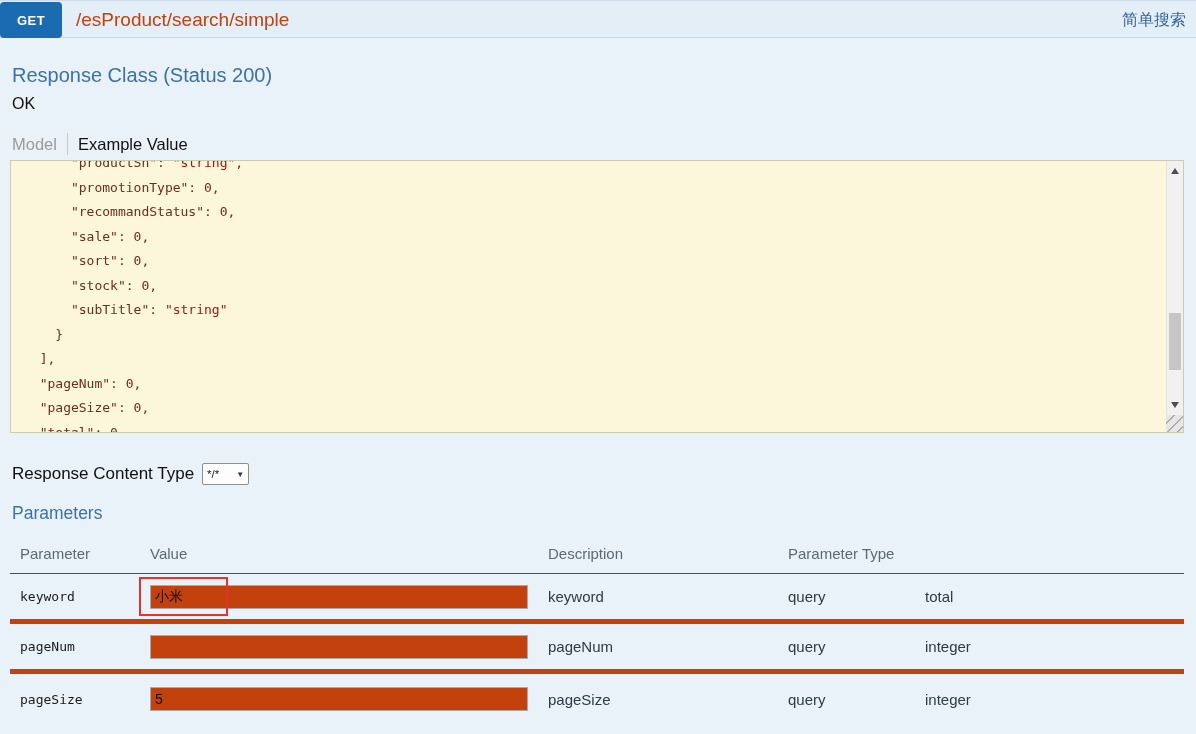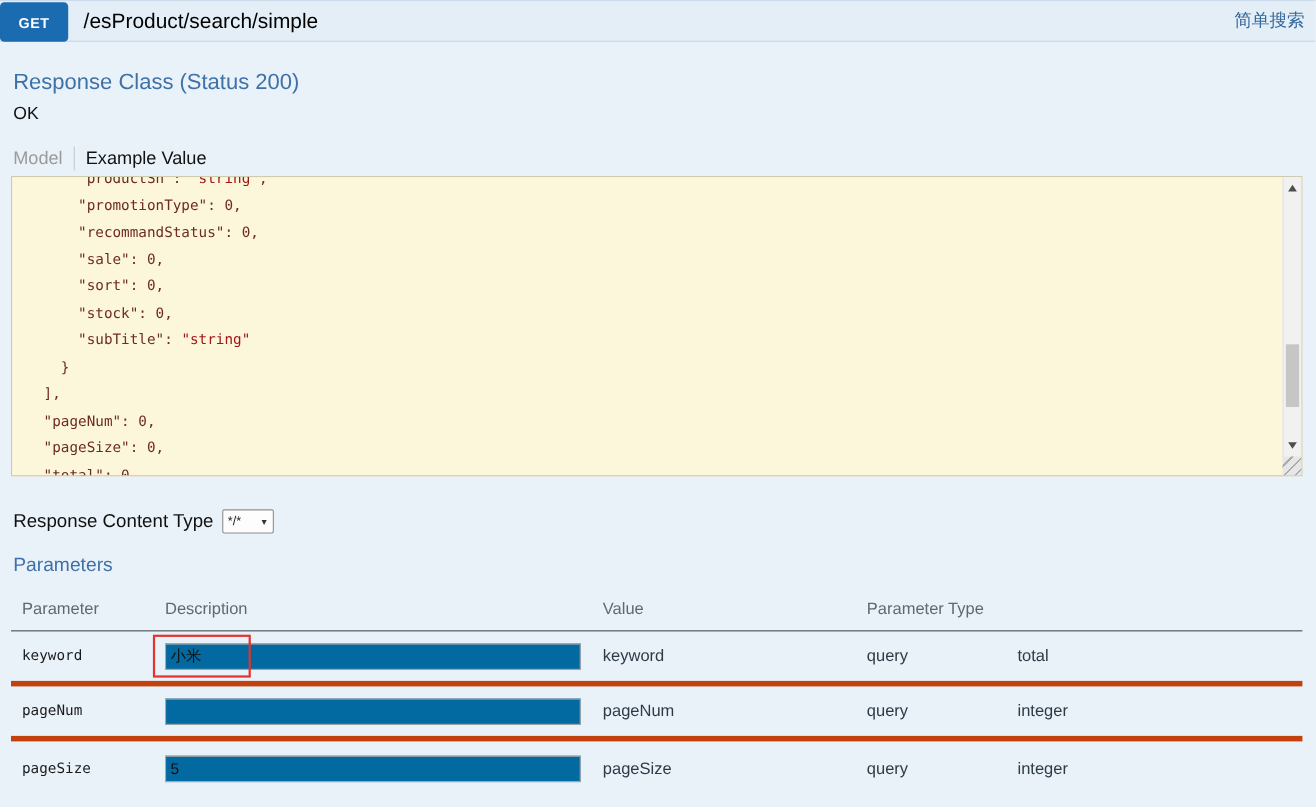--- a/index.html
+++ b/index.html
@@ -22,21 +22,21 @@
   }
   .get-badge {
     position:absolute; left:0; top:1px; width:62px; height:36px;
     background:#1b6bb1; border-radius:4px;
     color:#fff; font-size:13px; font-weight:bold; letter-spacing:.5px;
     display:flex; align-items:center; justify-content:center;
     cursor:pointer;
   }
   .endpoint-path {
     position:absolute; left:76px; top:0; height:37px; line-height:37px;
-    font-size:19px; color:#000000;
+    font-size:19px; color:#c2410c;
   }
   .endpoint-summary {
     position:absolute; right:10px; top:0; height:37px; line-height:37px;
     font-size:16px; color:#35679d;
   }
 
   
   .rc-title { position:absolute; left:12px; top:64px; font-size:20px; font-weight:400; color:#3d71a8; }
   .rc-status { position:absolute; left:12px; top:95px; font-size:16px; color:#101010; }
   .tabs { position:absolute; left:12px; top:133px; display:flex; align-items:center; font-size:16.5px; }
@@ -96,21 +96,21 @@
   .p-row {
     display:grid; grid-template-columns:130px 398px 240px 137px 1fr;
     padding-left:10px; height:50px; align-items:center;
     font-size:15px; color:#2d3b46;
     border-bottom:5px solid #c2410c;
   }
   .p-row:last-child { border-bottom:none; }
   .param-name { font-family:"DejaVu Sans Mono", monospace; font-size:13px; color:#1a1a1a; }
   .value-cell { position:relative; height:24px; }
   .param-input {
-    width:378px; height:24px; border:1px solid #a9a9a9; background:#0369a1;
+    width:378px; height:24px; border:1px solid #a9a9a9; background:#c2410c;
     font-size:14px; padding:0 4px; font-family:"Liberation Sans", sans-serif; color:#111;
   }
   .highlight-box {
     position:absolute; left:-11px; top:-8px; width:89px; height:39px;
     border:2px solid #e2332c; pointer-events:none;
   }
 </style>
 </head>
 <body>
 
@@ -151,22 +151,22 @@
     <span>*/*</span>
     <span class="arrow">▼</span>
   </div>
 </div>
 
 <div class="params-title">Parameters</div>
 
 <div class="params-table">
   <div class="p-header">
     <div>Parameter</div>
+    <div>Value</div>
     <div>Description</div>
-    <div>Value</div>
     <div>Parameter Type</div>
   </div>
 
   <div class="p-row">
     <div class="param-name">keyword</div>
     <div class="value-cell">
       <input class="param-input" value="小米" style="">
       <div class="highlight-box"></div>
     </div>
     <div>keyword</div>

